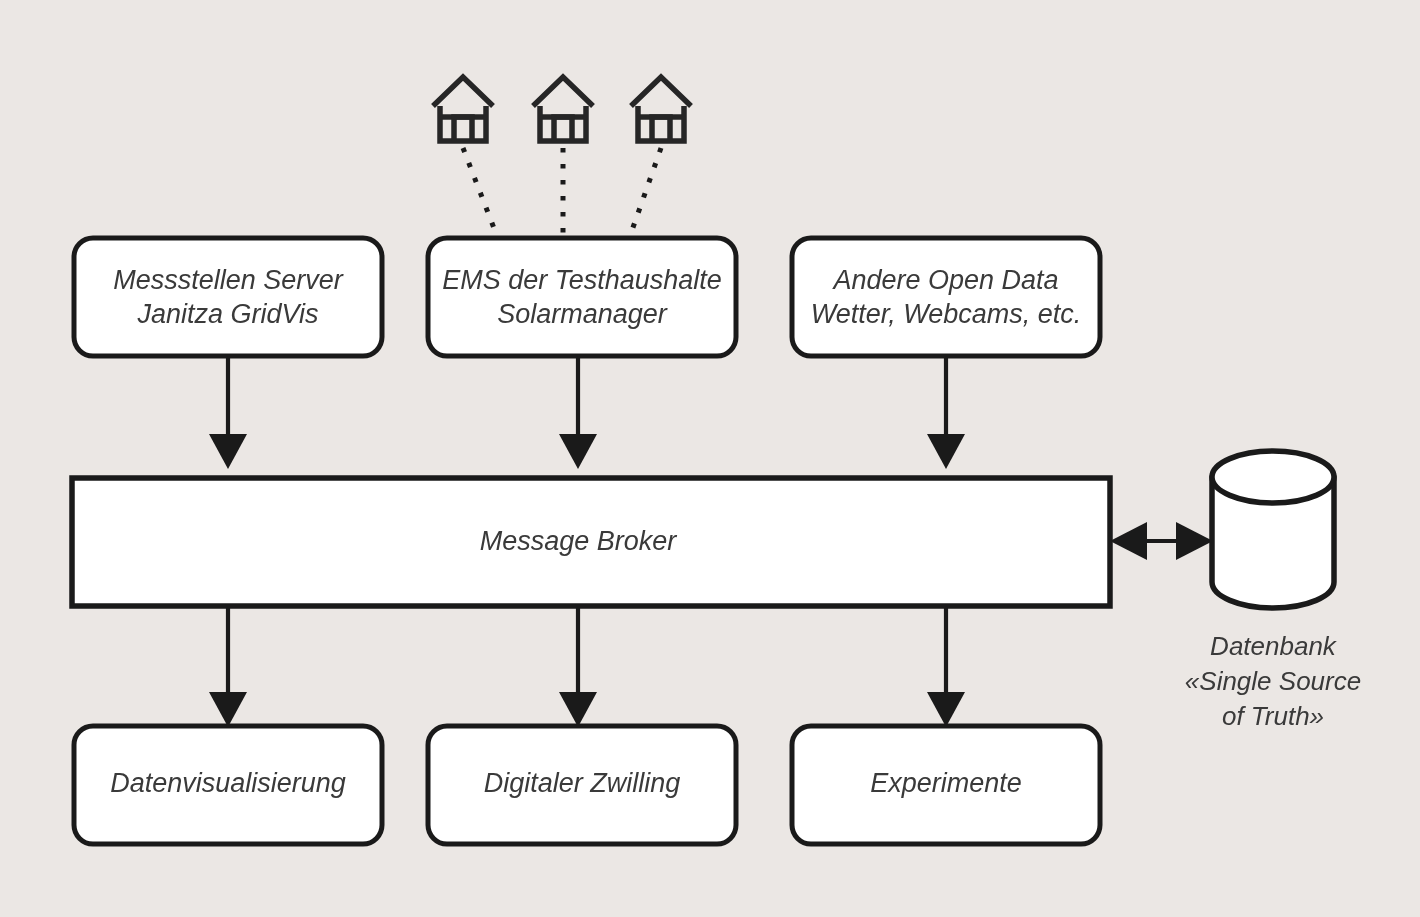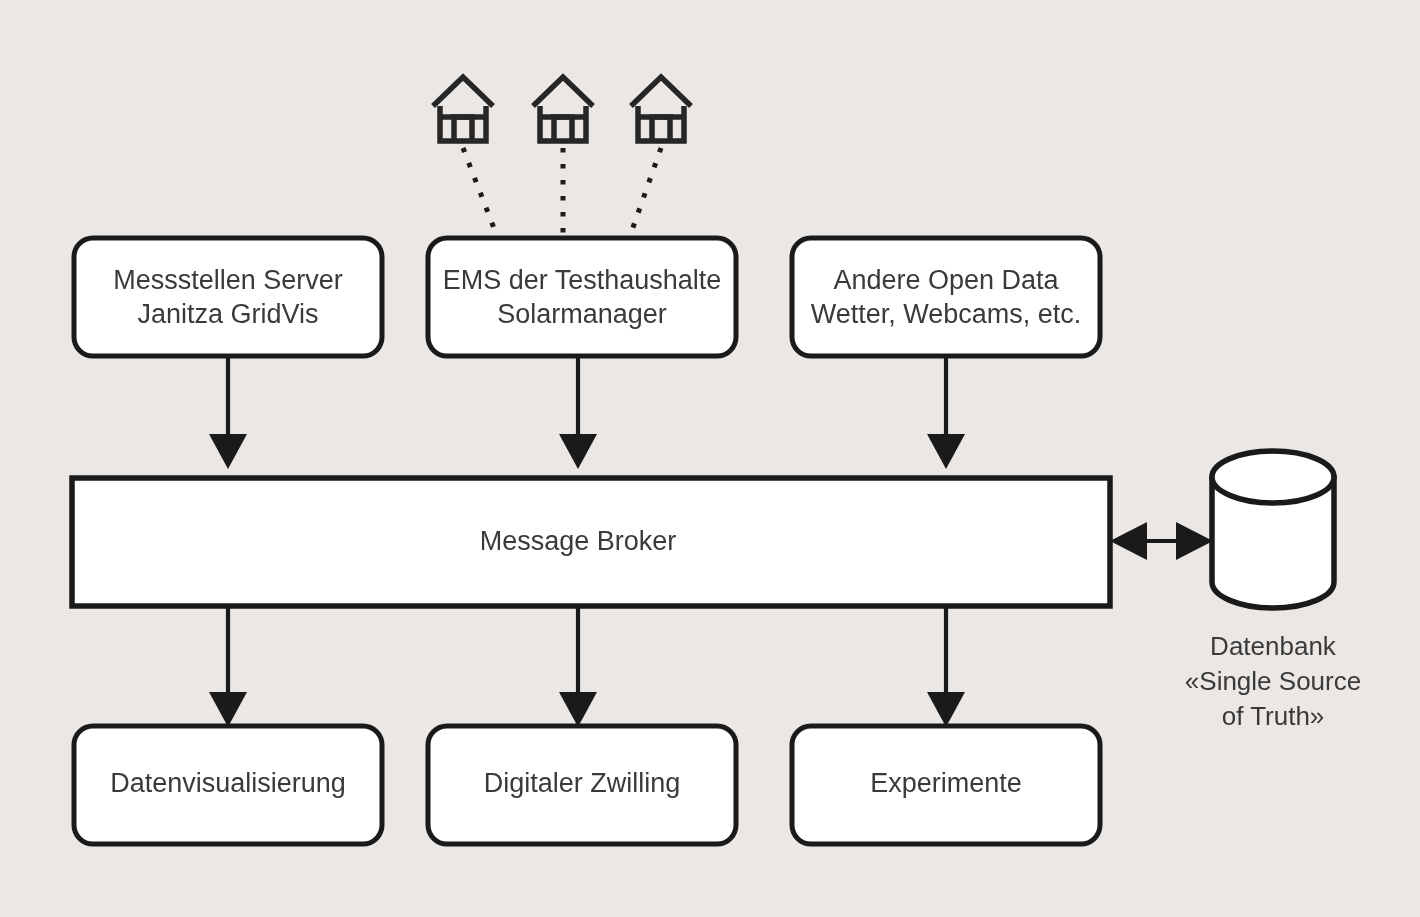--- a/index.html
+++ b/index.html
@@ -10,20 +10,21 @@
     width: 1420px;
     height: 917px;
     background: #ebe7e4;
     font-family: "Liberation Sans", sans-serif;
     overflow: hidden;
   }
   #diagram-root {
     position: relative;
     width: 1420px;
     height: 681px;
+    font-style: italic;
   }
   svg.canvas {
     display: block;
     width: 1420px;
     height: 917px;
   }
   .box-shape {
     fill: #ffffff;
     stroke: #1a1a1a;
     stroke-width: 5;

